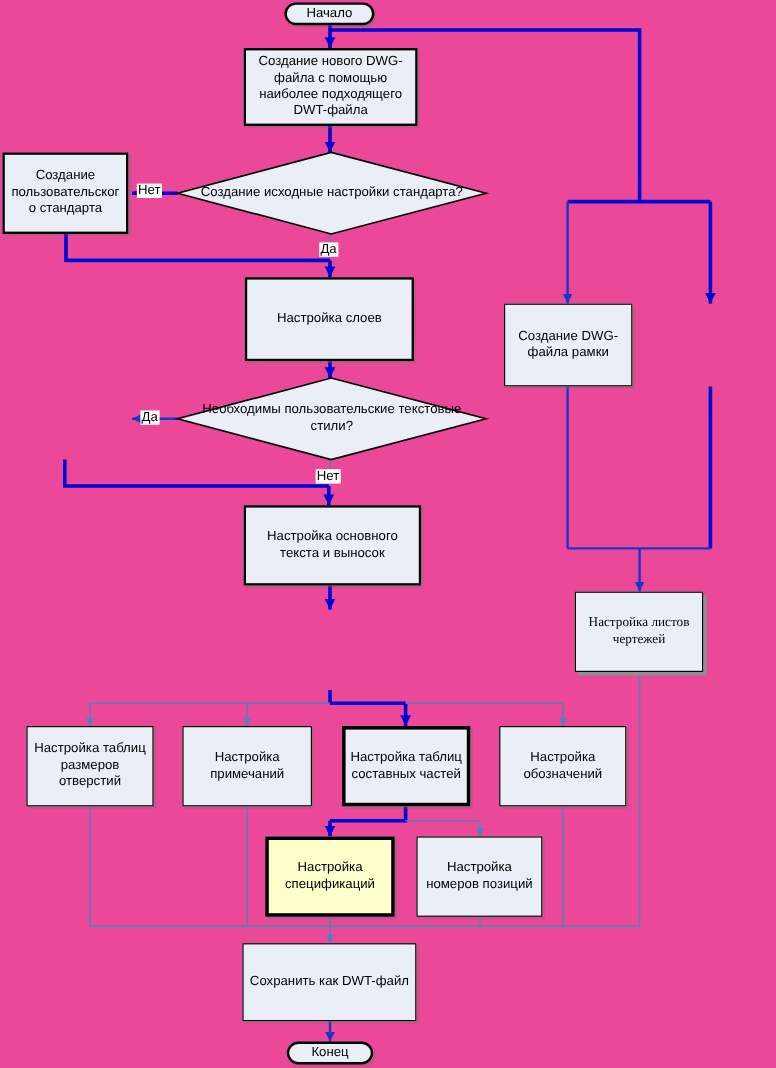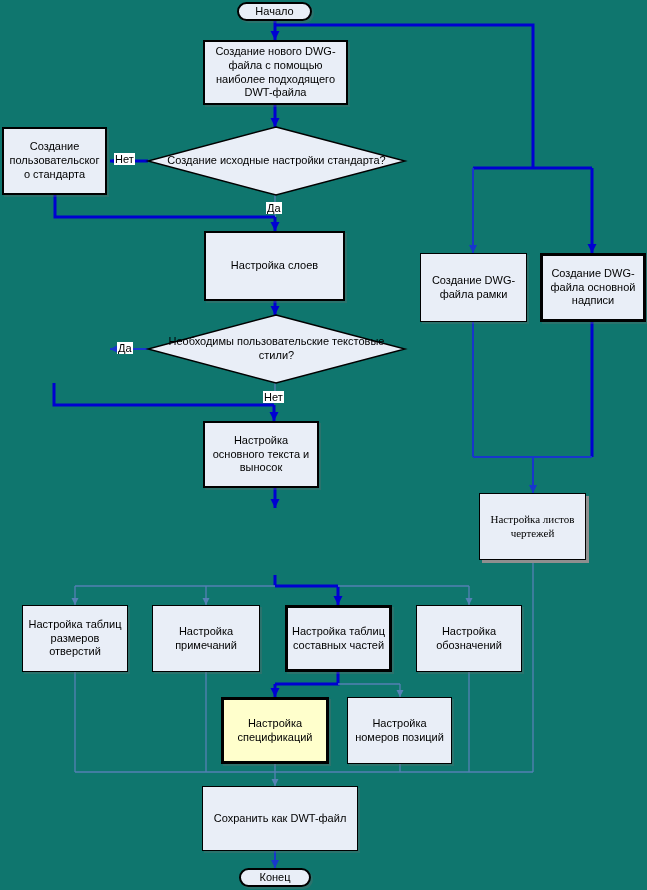--- a/index.html
+++ b/index.html
@@ -1,17 +1,17 @@
 <!DOCTYPE html>
 <html><head>
 <meta charset="utf-8">
 <style>
   html,body{margin:0;padding:0;background:#ffffff;}
   #stage{
-    position:relative;width:647px;height:890px;background:#0f766e;
+    position:relative;width:647px;height:890px;background:#ec4899;
     font-family:"Liberation Sans","DejaVu Sans",sans-serif;
     font-size:11px;color:#000;overflow:hidden;
   }
   #connectors{position:absolute;left:0;top:0;z-index:0;}
   .thick{stroke:#0000d2;stroke-width:3;fill:none;}
   .med{stroke:#1836cc;stroke-width:2;fill:none;}
   .thin{stroke:#5581b5;stroke-width:1.3;fill:none;}
   .node{
     position:absolute;display:flex;align-items:center;justify-content:center;
     text-align:center;background:#e9eef7;border:1px solid #000;
@@ -119,21 +119,21 @@
 
   <div class="node b2" style="left:204px;top:231px;width:141px;height:70px;">
     <span>Настройка слоев</span>
   </div>
 
   <div class="dtext" style="left:160px;top:325px;width:233px;height:48px;">
     <span>Необходимы пользовательские текстовые стили?</span>
   </div>
 
 
-  <div class="node b2" style="left:203px;top:421px;width:116px;height:67px;">
+  <div class="node b2" style="left:203px;top:421px;width:148px;height:67px;">
     <span>Настройка основного текста и выносок</span>
   </div>
 
 
   <div class="node" style="left:22px;top:605px;width:106px;height:67px;">
     <span>Настройка таблиц размеров отверстий</span>
   </div>
   <div class="node" style="left:152px;top:605px;width:108px;height:67px;">
     <span>Настройка примечаний</span>
   </div>
@@ -144,29 +144,26 @@
     <span>Настройка обозначений</span>
   </div>
 
   <div class="node b3 yellow" style="left:221px;top:697px;width:108px;height:67px;">
     <span>Настройка спецификаций</span>
   </div>
   <div class="node" style="left:347px;top:697px;width:105px;height:67px;">
     <span>Настройка номеров позиций</span>
   </div>
 
-  <div class="node" style="left:202px;top:786px;width:156px;height:65px;">
+  <div class="node" style="left:202px;top:786px;width:145px;height:65px;">
     <span>Сохранить как DWT-файл</span>
   </div>
 
   <div class="node" style="left:420px;top:253px;width:107px;height:69px;">
     <span>Создание DWG-файла рамки</span>
-  </div>
-  <div class="node b3" style="left:540px;top:253px;width:106px;height:69px;">
-    <span>Создание DWG-файла основной надписи</span>
   </div>
   <div class="node bigshadow" style="left:479px;top:493px;width:107px;height:67px;font-family:Liberation Serif, serif;">
     <span>Настройка листов чертежей</span>
   </div>
 
   <div class="elabel" style="left:114px;top:153px;">Нет</div>
   <div class="elabel" style="left:266px;top:202px;">Да</div>
   <div class="elabel" style="left:117px;top:342px;">Да</div>
   <div class="elabel" style="left:263px;top:391px;">Нет</div>
 

